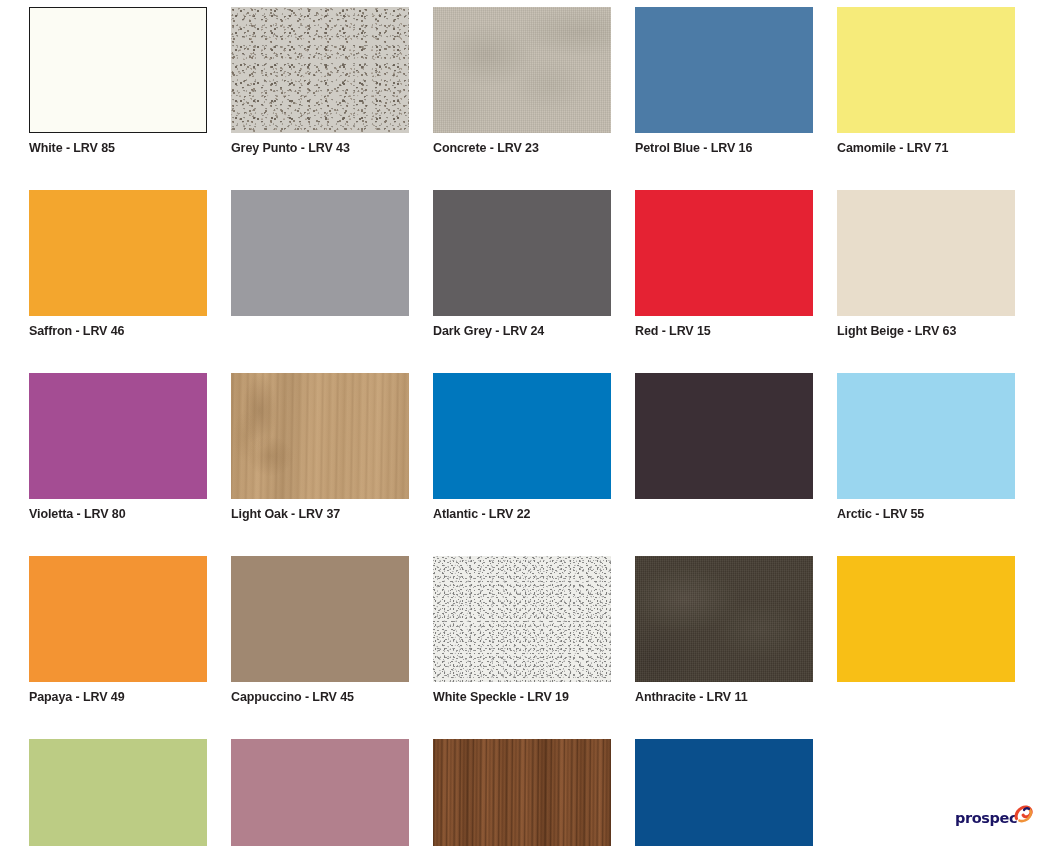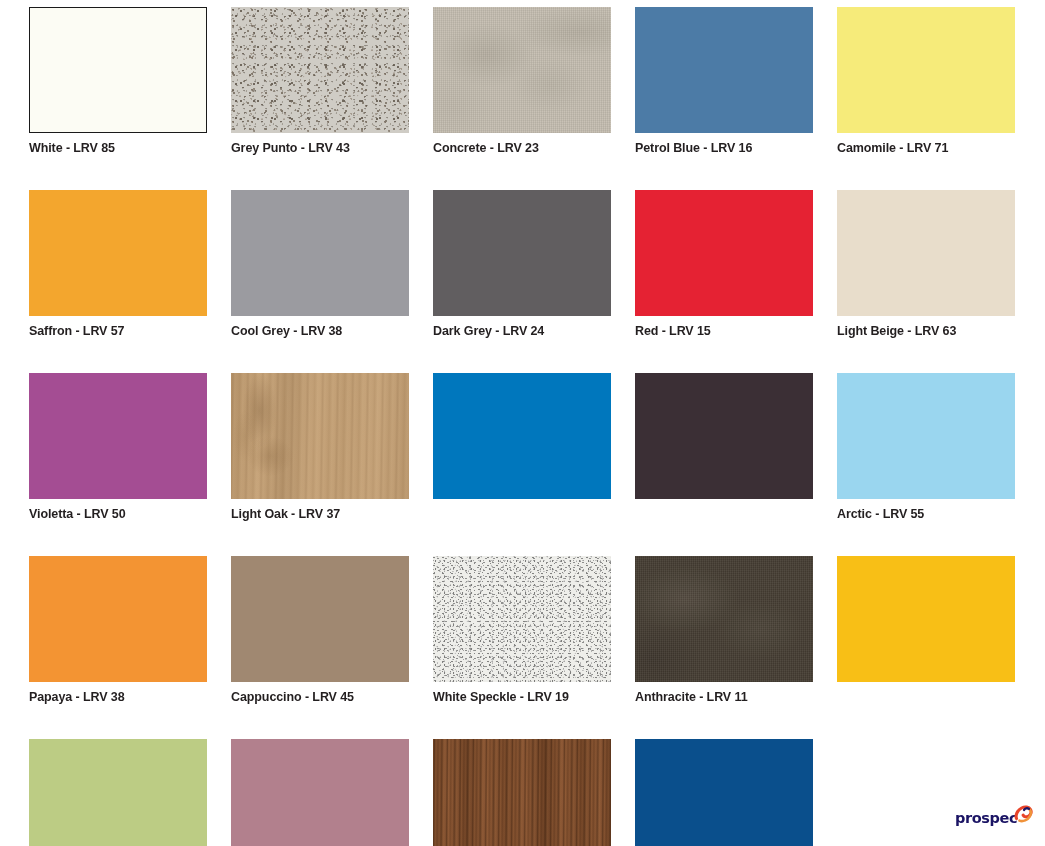--- a/index.html
+++ b/index.html
@@ -238,62 +238,62 @@
     <div class="swatch-cell">
       <div class="swatch-chip" style="background: rgb(76, 123, 166);"></div>
       <div class="swatch-label">Petrol Blue - LRV 16</div>
     </div>
     <div class="swatch-cell">
       <div class="swatch-chip" style="background: rgb(246, 235, 122);"></div>
       <div class="swatch-label">Camomile - LRV 71</div>
     </div>
     <div class="swatch-cell">
       <div class="swatch-chip" style="background: rgb(243, 166, 46);"></div>
-      <div class="swatch-label">Saffron - LRV 57</div>
+      <div class="swatch-label">Saffron - LRV 46</div>
     </div>
     <div class="swatch-cell">
       <div class="swatch-chip" style="background: rgb(155, 155, 160);"></div>
-      <div class="swatch-label">Cool Grey - LRV 38</div>
     </div>
     <div class="swatch-cell">
       <div class="swatch-chip" style="background: rgb(97, 94, 96);"></div>
       <div class="swatch-label">Dark Grey - LRV 24</div>
     </div>
     <div class="swatch-cell">
       <div class="swatch-chip" style="background: rgb(229, 34, 51);"></div>
       <div class="swatch-label">Red - LRV 15</div>
     </div>
     <div class="swatch-cell">
       <div class="swatch-chip" style="background: rgb(232, 221, 203);"></div>
       <div class="swatch-label">Light Beige - LRV 63</div>
     </div>
     <div class="swatch-cell">
       <div class="swatch-chip" style="background: rgb(164, 77, 147);"></div>
-      <div class="swatch-label">Violetta - LRV 50</div>
+      <div class="swatch-label">Violetta - LRV 80</div>
     </div>
     <div class="swatch-cell">
       <div class="swatch-chip" style="background: rgb(198, 163, 121);">
         <div class="tex tex-oak"></div>
         <div class="tex tex-oak-knot"></div>
       </div>
       <div class="swatch-label">Light Oak - LRV 37</div>
     </div>
     <div class="swatch-cell">
       <div class="swatch-chip" style="background: rgb(0, 119, 189);"></div>
+      <div class="swatch-label">Atlantic - LRV 22</div>
     </div>
     <div class="swatch-cell">
       <div class="swatch-chip" style="background: rgb(59, 47, 53);"></div>
     </div>
     <div class="swatch-cell">
       <div class="swatch-chip" style="background: rgb(154, 214, 239);"></div>
       <div class="swatch-label">Arctic - LRV 55</div>
     </div>
     <div class="swatch-cell">
       <div class="swatch-chip" style="background: rgb(243, 148, 51);"></div>
-      <div class="swatch-label">Papaya - LRV 38</div>
+      <div class="swatch-label">Papaya - LRV 49</div>
     </div>
     <div class="swatch-cell">
       <div class="swatch-chip" style="background: rgb(160, 136, 113);"></div>
       <div class="swatch-label">Cappuccino - LRV 45</div>
     </div>
     <div class="swatch-cell">
       <div class="swatch-chip" style="background: rgb(238, 238, 234);">
         <div class="tex tex-speckle"></div>
       </div>
       <div class="swatch-label">White Speckle - LRV 19</div>

